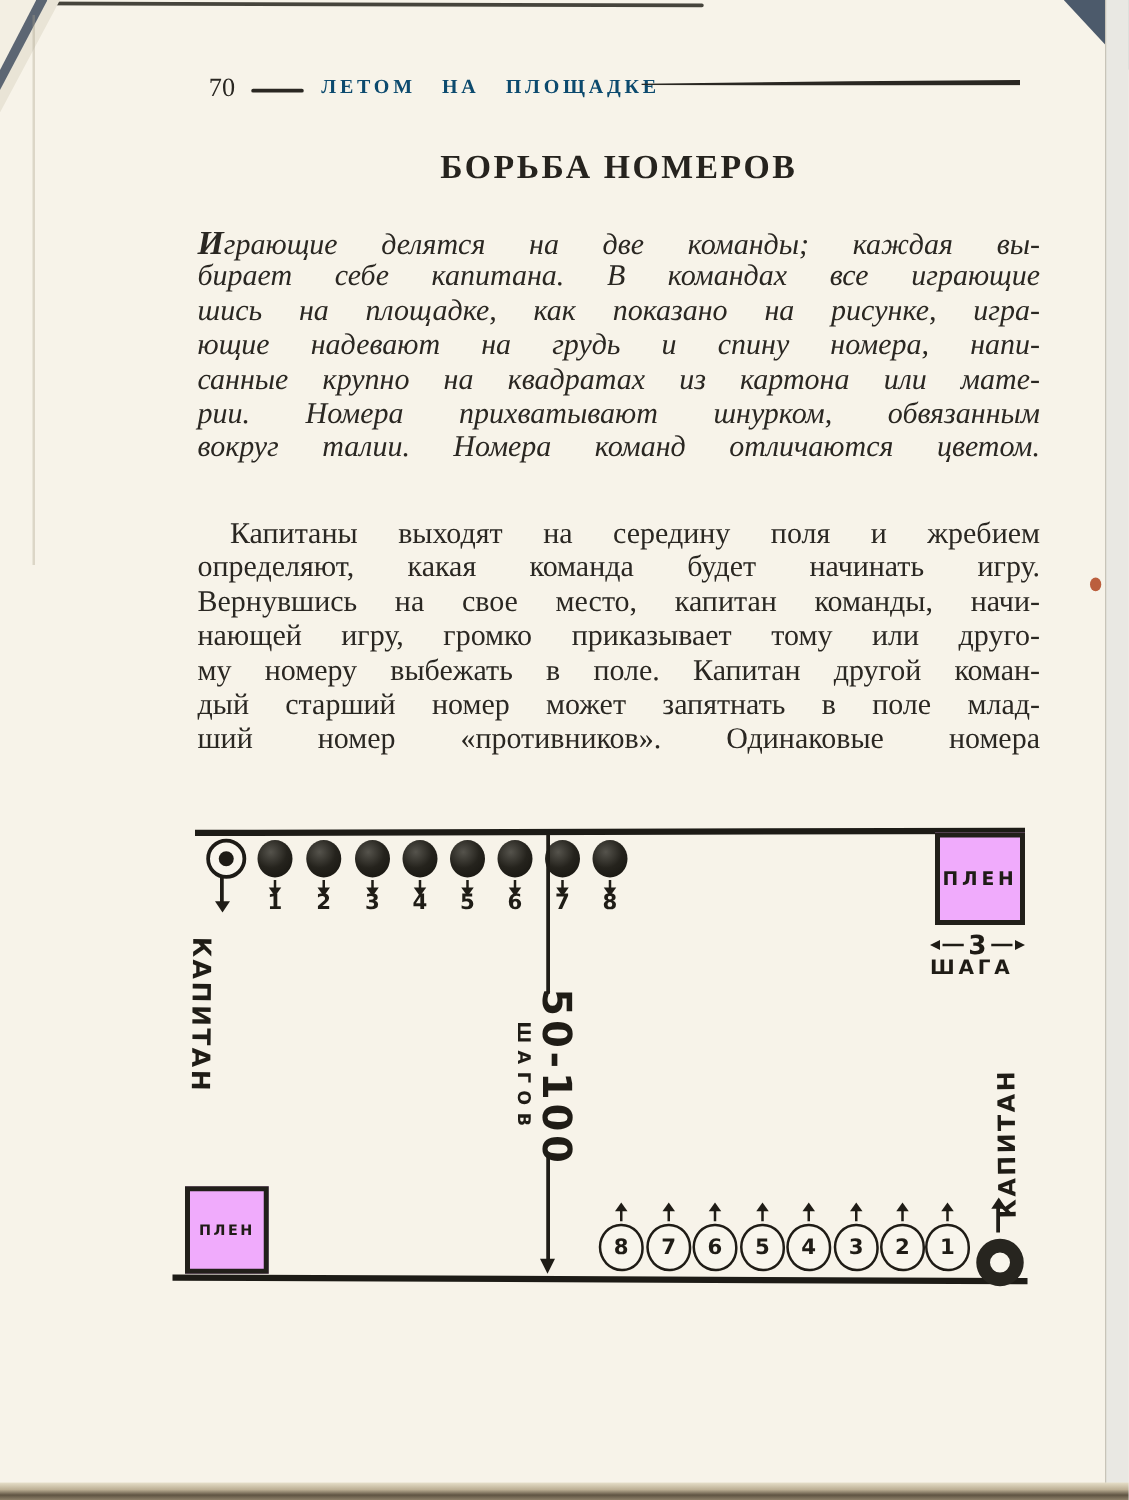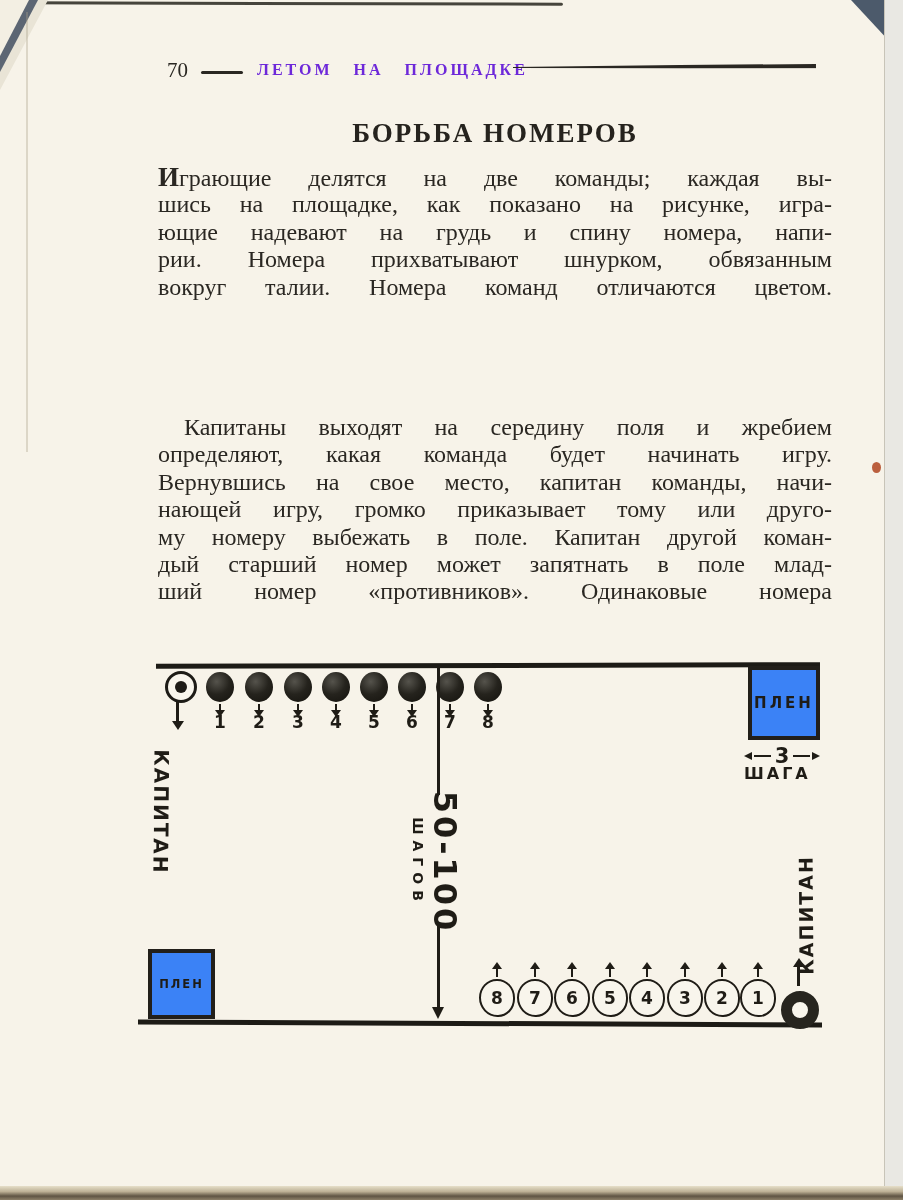--- a/index.html
+++ b/index.html
@@ -15,29 +15,29 @@
   .corner-tr{left:851px;top:0;width:52px;height:56px;background:#4c5a6b;clip-path:polygon(0 0,100% 0,100% 100%);}
   .right-edge{left:884px;top:0;width:19px;height:1200px;background:#e9e8e3;border-left:1px solid #c8c4b8;}
   .left-curl{left:26px;top:12px;width:2px;height:440px;background:rgba(170,160,138,.35);}
   .bottom-edge{left:0;top:1186px;width:903px;height:14px;
      background:linear-gradient(#e6dfc9 0%,#bdb095 40%,#5f5443 72%,#8d8069 100%);}
   .stain{left:872px;top:462px;width:9px;height:11px;border-radius:50%;background:#bb5f3e;}
 
   
   .pgnum{left:167px;top:58px;font-size:21px;color:#2a2722;}
   .hdash{left:201px;top:71px;width:42px;height:3px;background:#2a2722;border-radius:2px;}
-  .runtitle{left:257px;top:61px;font-size:16px;font-weight:bold;letter-spacing:3px;word-spacing:14px;color:#6d28d9;}
+  .runtitle{left:257px;top:61px;font-size:16px;font-weight:bold;letter-spacing:3px;word-spacing:14px;color:#0c4a6e;}
   .hrule{left:513px;top:64px;width:303px;height:6px;background:#2a2722;transform:rotate(-.2deg);
      clip-path:polygon(0 42%,55% 18%,100% 8%,100% 78%,55% 72%,0 58%);}
 
   
   .title{left:158px;top:118px;width:674px;text-align:center;font-size:27px;font-weight:bold;
      letter-spacing:2px;color:#26231e;}
   .para{left:158px;width:674px;color:#2a2722;font-size:24px;}
-  .p1{top:164px;} .p2{top:414px;}
+  .p1{top:181px;font-style:italic;} .p2{top:414px;}
   .line{height:27.4px;line-height:27.4px;text-align:justify;text-align-last:justify;white-space:nowrap;}
   .p1 .line:first-child::first-letter{font-weight:bold;font-size:27px;}
   .indent{padding-left:26px;}
 
   
   .diagram{left:0;top:650px;width:903px;height:400px;font-family:"DejaVu Sans",sans-serif;color:#1f1c16;}
   .topline{left:156px;top:13px;width:664px;height:5px;background:#1d1b16;transform:rotate(-.15deg);}
   .botline{left:138px;top:371px;width:684px;height:5px;background:#1d1b16;transform:rotate(.25deg);}
 
   .capc{left:165px;top:21px;width:26px;height:26px;border:3px solid #1d1b16;border-radius:50%;background:#f8f5ec;}
@@ -67,21 +67,21 @@
   .tnum{font-weight:bold;font-size:17px;margin-top:1px;}
 
   .vseg1{left:437px;top:17px;width:2.5px;height:128px;background:#1f1c16;}
   .vseg2{left:437px;top:272px;width:2.5px;height:86px;background:#1f1c16;}
   .vhead{left:432px;top:357px;width:0;height:0;
      border-left:6px solid transparent;border-right:6px solid transparent;border-top:12px solid #1f1c16;}
   .dist{left:358px;top:183px;width:150px;height:58px;transform:rotate(90deg);text-align:center;}
   .dist-val{font-weight:bold;font-size:32px;letter-spacing:3px;line-height:34px;}
   .dist-unit{font-weight:bold;font-size:14px;letter-spacing:6px;line-height:20px;}
 
-  .plen{border:4px solid #221f1a;background:#3b82f6;display:flex;align-items:center;justify-content:center;
+  .plen{border:4px solid #221f1a;background:#f0abfc;display:flex;align-items:center;justify-content:center;
      font-weight:bold;}
   .plen1{left:748px;top:16px;width:64px;height:66px;font-size:15px;letter-spacing:3px;}
   .plen2{left:148px;top:299px;width:59px;height:62px;font-size:11.5px;letter-spacing:2px;}
 
   .meas{left:744px;top:94px;width:76px;display:flex;align-items:center;gap:2px;}
   .mline{flex:1;height:2.5px;background:#1f1c16;}
   .mhead{width:0;height:0;border-top:4.5px solid transparent;border-bottom:4.5px solid transparent;}
   .mhead.l{border-right:8px solid #1f1c16;}
   .mhead.r{border-left:8px solid #1f1c16;}
   .mval{font-weight:bold;font-size:21px;padding:0 2px;}
@@ -98,22 +98,24 @@
 
 <div class="abs pgnum">70</div>
 <div class="abs hdash"></div>
 <div class="abs runtitle">ЛЕТОМ  НА  ПЛОЩАДКЕ</div>
 <div class="abs hrule"></div>
 
 <div class="abs title">БОРЬБА НОМЕРОВ</div>
 
 <div class="abs para p1">
   <div class="line">Играющие делятся на две команды; каждая вы-</div>
+  <div class="line">бирает себе капитана. В командах все играющие</div>
   <div class="line">шись на площадке, как показано на рисунке, игра-</div>
   <div class="line">ющие надевают на грудь и спину номера, напи-</div>
+  <div class="line">санные крупно на квадратах из картона или мате-</div>
   <div class="line">рии. Номера прихватывают шнурком, обвязанным</div>
   <div class="line">вокруг талии. Номера команд отличаются цветом.</div>
 </div>
 
 <div class="abs para p2">
   <div class="line indent">Капитаны выходят на середину поля и жребием</div>
   <div class="line">определяют, какая команда будет начинать игру.</div>
   <div class="line">Вернувшись на свое место, капитан команды, начи-</div>
   <div class="line">нающей игру, громко приказывает тому или друго-</div>
   <div class="line">му номеру выбежать в поле. Капитан другой коман-</div>

